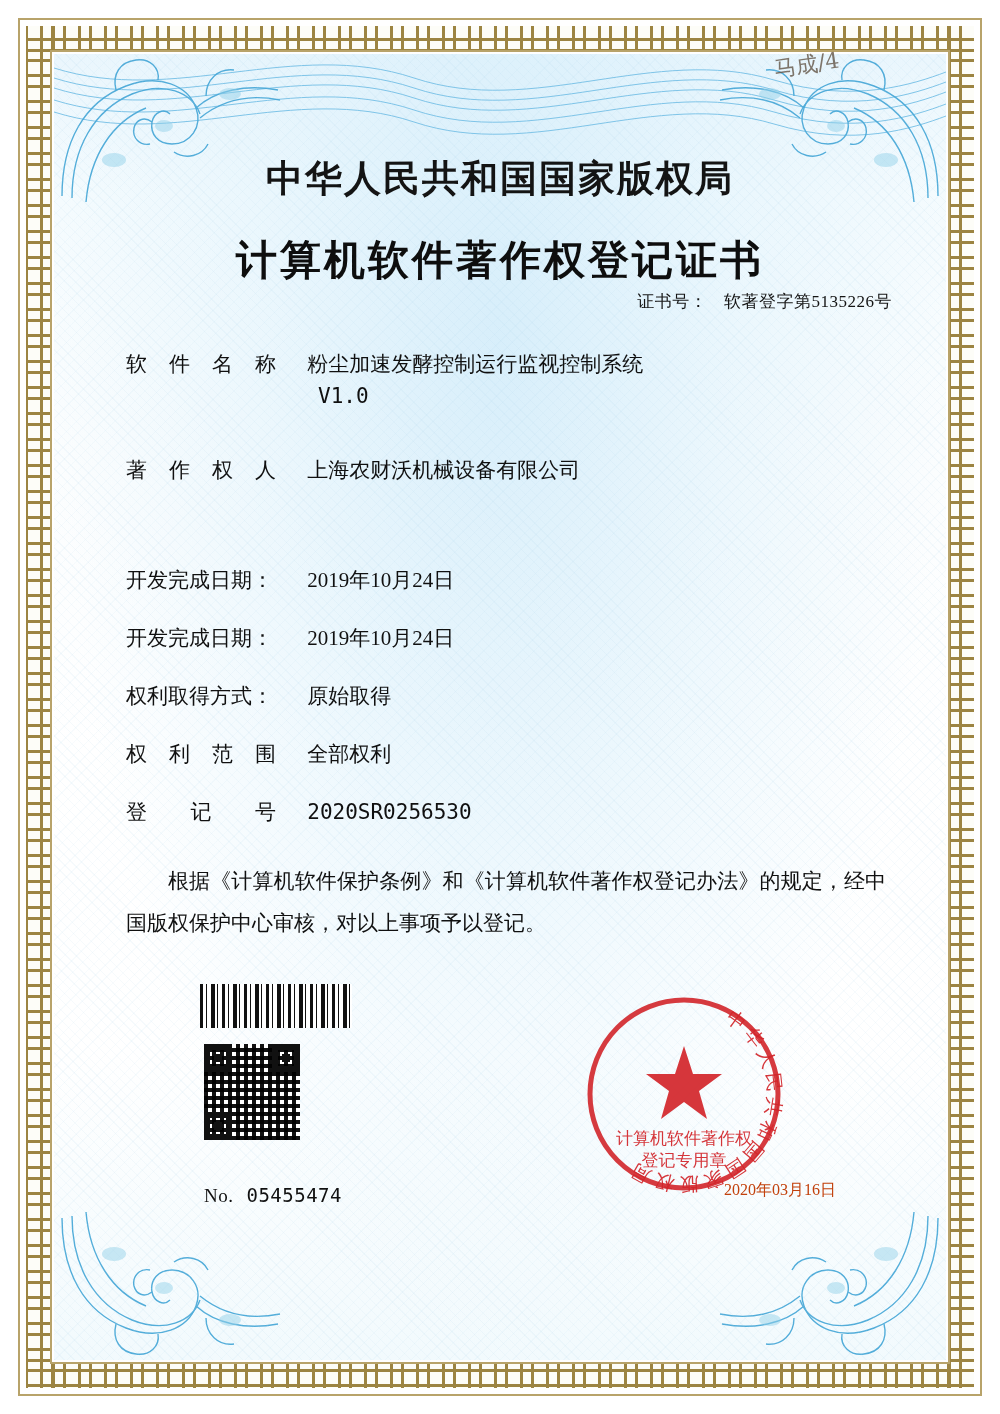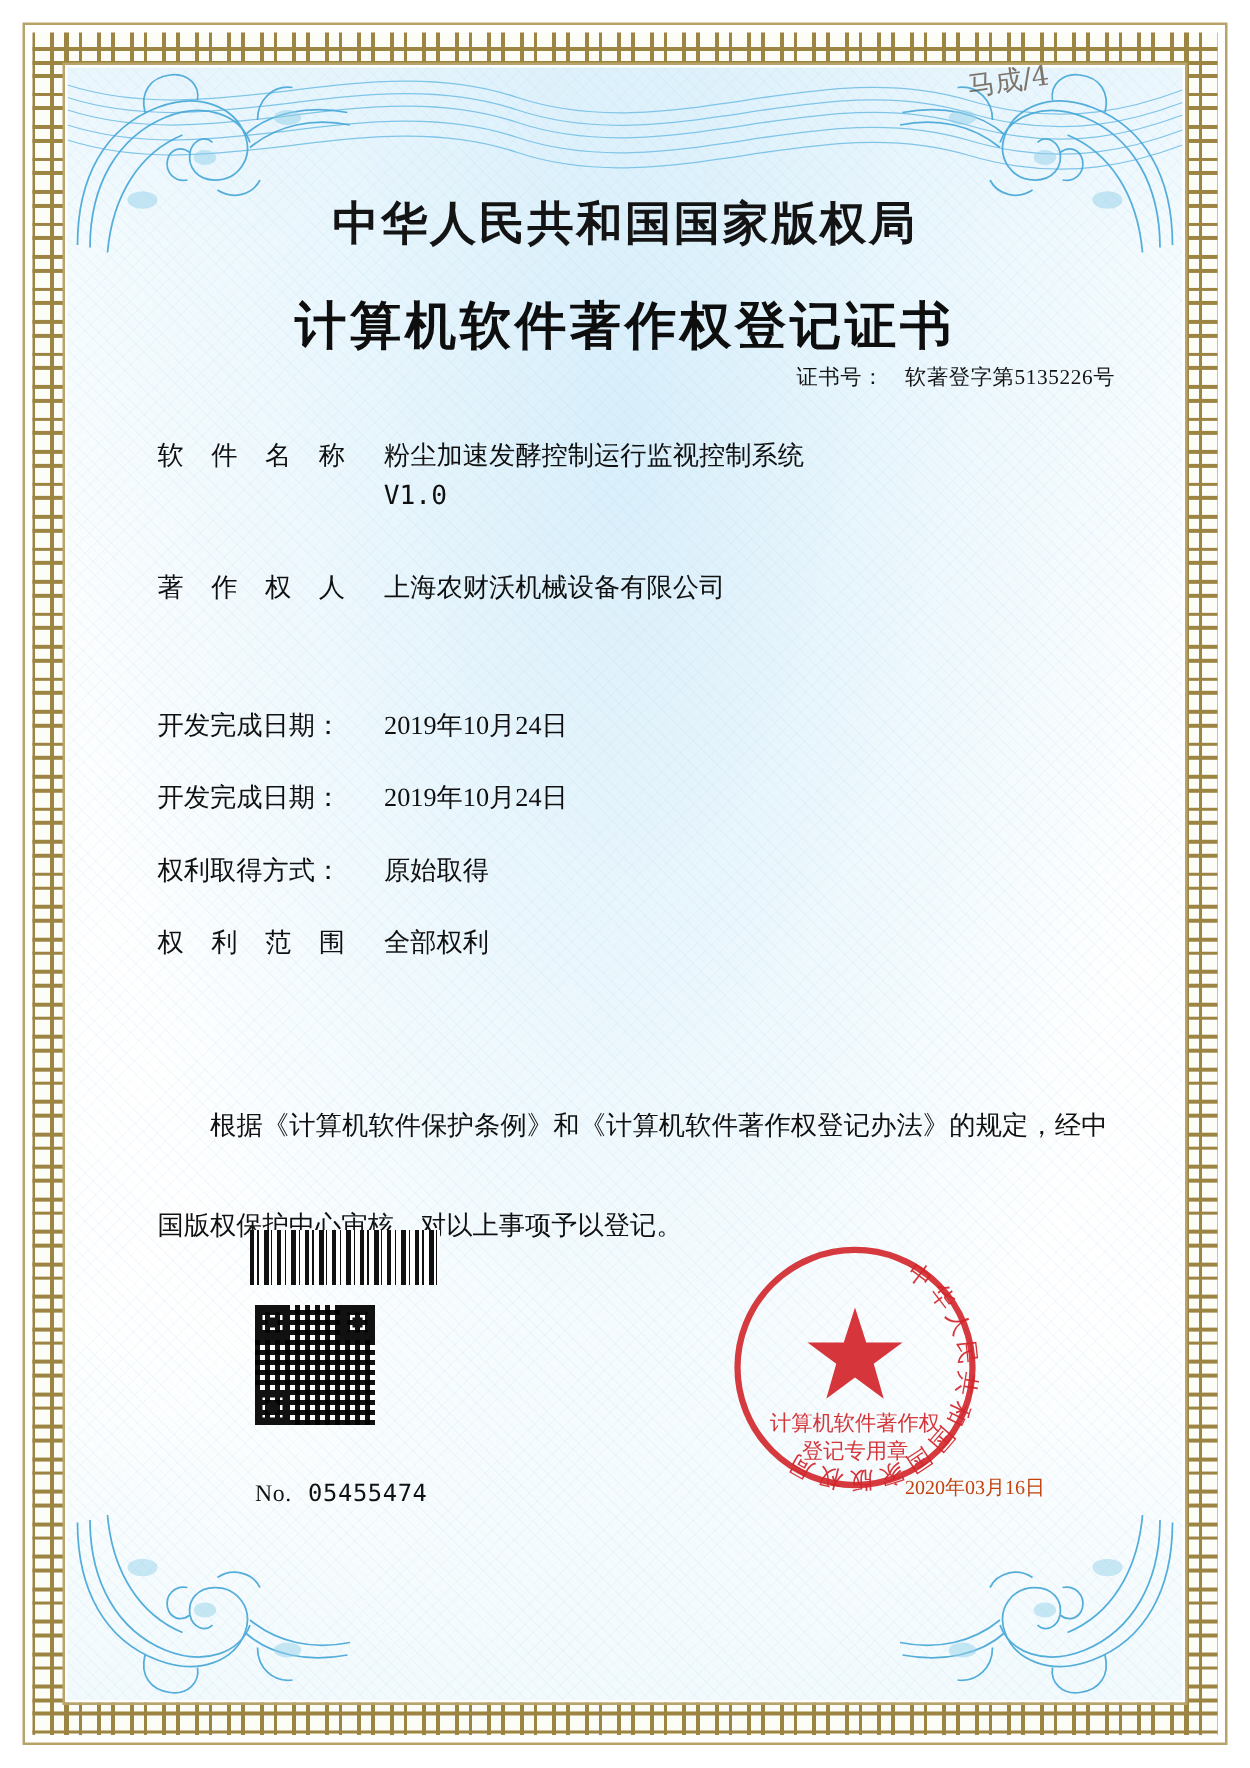--- a/index.html
+++ b/index.html
@@ -174,34 +174,34 @@
   .field .val {
     font-size: 21px;
     text-align: right;
   }
   .val-mono {
     font-family: "DejaVu Sans Mono", "Liberation Mono", monospace;
     font-size: 19px;
     letter-spacing: 0px;
   }
   .f-name   { top: 296px; }
-  .f-name-2 { top: 330px; left: 253px; }
+  .f-name-2 { top: 330px; left: 264px; }
   .f-owner  { top: 402px; }
   .f-dev    { top: 512px; font-family: Liberation Serif, serif; }
   .f-pub    { top: 570px; }
   .f-way    { top: 628px; }
   .f-scope  { top: 686px; }
   .f-reg    { top: 744px; }
 
   .para {
     position: absolute;
     left: 72px;
     width: 760px;
     font-size: 21px;
-    line-height: 80px;
+    line-height: 42px;
     color: #101010;
     text-align: justify;
   }
   .para-1 { top: 806px; text-indent: 42px; }
 
   
   .barcode {
     position: absolute;
     left: 146px;
     top: 930px;
@@ -418,20 +418,24 @@
     <div class="field f-way">
       <span class="lbl">权利取得方式：</span>
       <span class="val">原始取得</span>
     </div>
 
     <div class="field f-scope">
       <span class="lbl spread">权利范围</span>
       <span class="val">全部权利</span>
     </div>
 
+    <div class="field f-reg">
+      <span class="lbl spread">登记号</span>
+      <span class="val val-mono">2020SR0256530</span>
+    </div>
 
     <div class="para para-1">根据《计算机软件保护条例》和《计算机软件著作权登记办法》的规定，经中国版权保护中心审核，对以上事项予以登记。</div>
 
     <div class="barcode"></div>
     <div class="qr"></div>
 
     <div class="serial">
       <span class="no-label">No.</span><span>05455474</span>
     </div>
 

